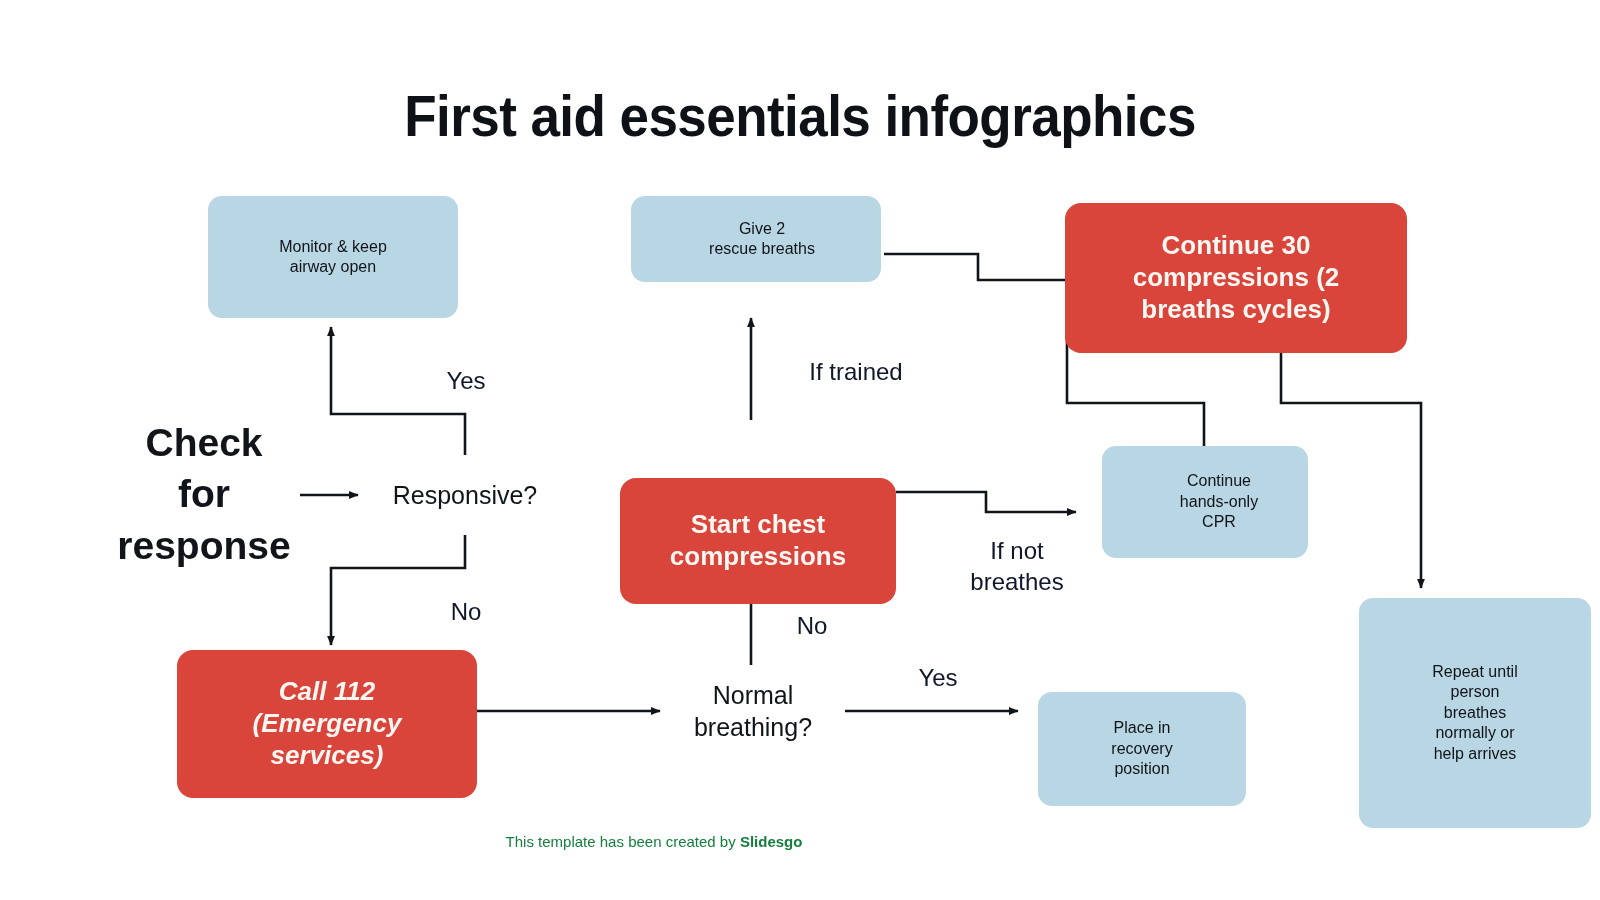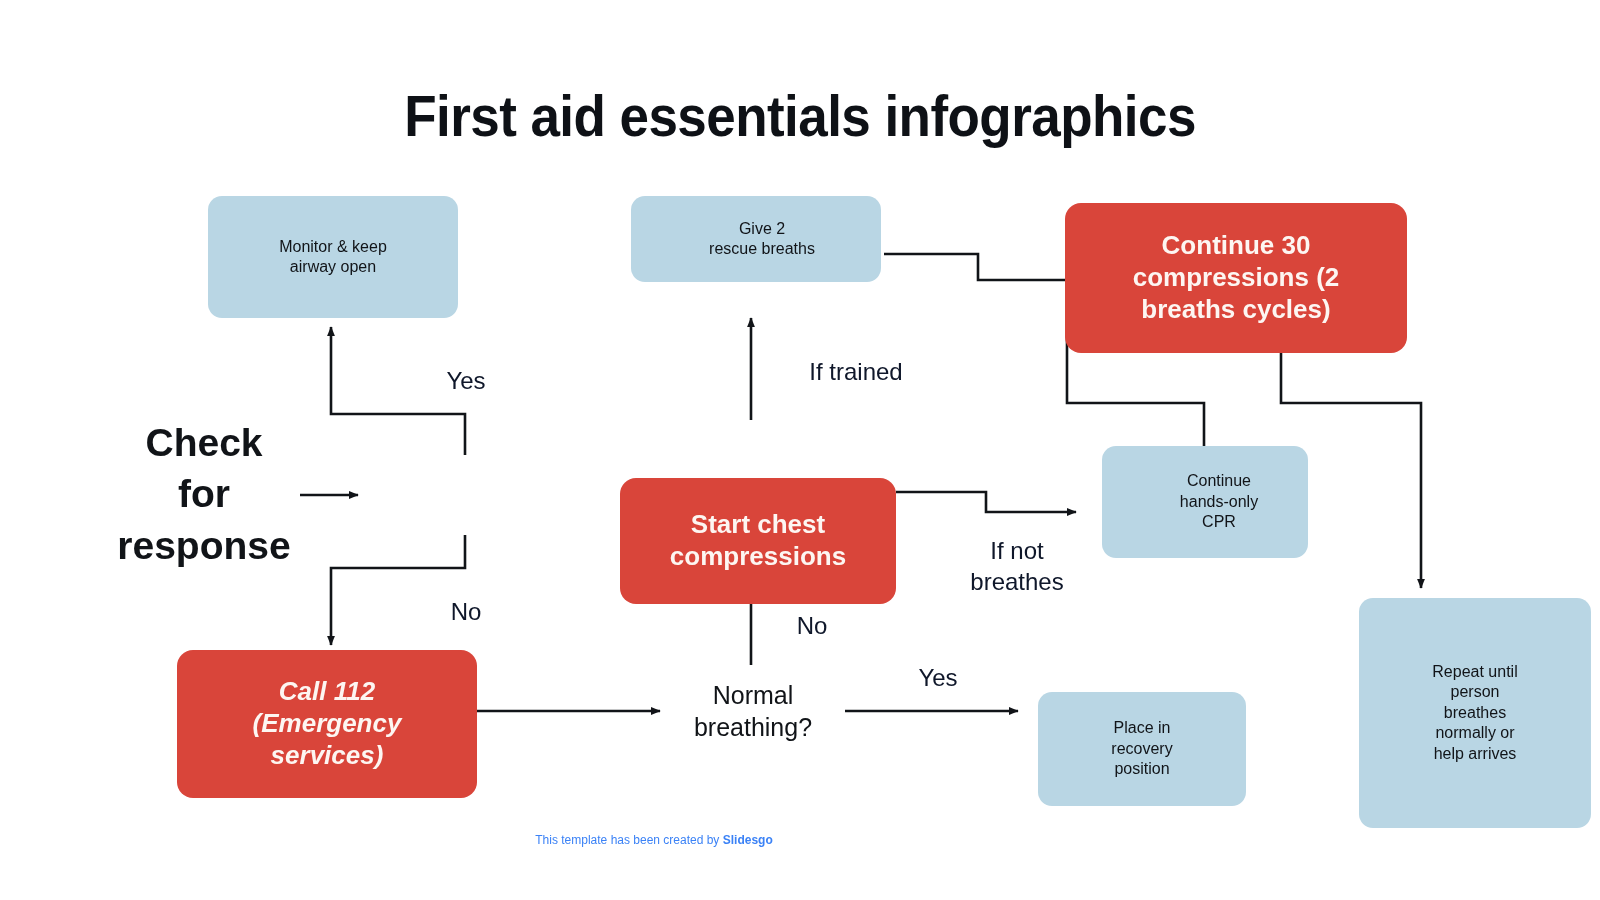--- a/index.html
+++ b/index.html
@@ -109,23 +109,23 @@
     pointer-events: none;
   }
 
   
   .footer {
     position: absolute;
     left: 0;
     top: 833px;
     width: 1308px;
     text-align: center;
-    font-size: 12px;
-    font-weight: 400;
-    color: #3b82f6;
+    font-size: 15px;
+    font-weight: 400;
+    color: #15803d;
   }
   .footer b { font-weight: 700; }
 </style>
 </head>
 <body>
 
 <div id="stage">
 
   <div class="page-title">First aid essentials infographics</div>
 
@@ -172,20 +172,21 @@
     </g>
   </svg>
 
   <div class="node blue" style="left:208px; top:196px; width:250px; height:122px;">Monitor &amp; keep
 airway open</div>
 
   <div class="plain bold" style="left:108px; top:423px; width:192px; height:142px;">Check
 for
 response</div>
 
+  <div class="plain decision" style="left:366px; top:470px; width:198px; height:50px;">Responsive?</div>
 
   <div class="node red" style="left:177px; top:650px; width:300px; height:148px;font-style:italic;">Call 112
 (Emergency
 services)</div>
 
   <div class="node blue" style="left:631px; top:196px; width:250px; height:86px;padding-left:12px;">Give 2
 rescue breaths</div>
 
   <div class="node red" style="left:620px; top:434px; width:276px; height:126px;margin-top:44px;">Start chest
 compressions</div>

